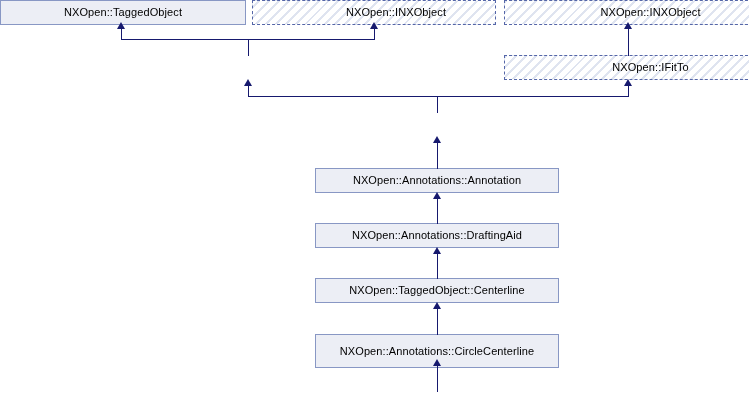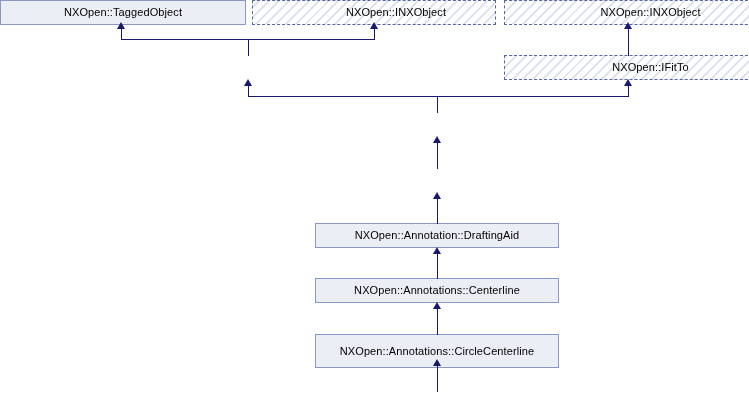--- a/index.html
+++ b/index.html
@@ -98,27 +98,30 @@
   <div class="node iface" style="left:504px; top:0px; width:249px; height:25px;">
     <span class="label">NXOpen::INXObject</span>
   </div>
 
 
   <div class="node iface" style="left:504px; top:55px; width:249px; height:25px;">
     <span class="label">NXOpen::IFitTo</span>
   </div>
 
 
+  <div class="node solid" style="left:315px; top:168px; width:244px; height:25px;">
+    <span class="label">NXOpen::Annotations::Annotation</span>
+  </div>
 
   <div class="node solid" style="left:315px; top:223px; width:244px; height:25px;">
-    <span class="label">NXOpen::Annotation::DraftingAid</span>
+    <span class="label">NXOpen::Annotations::DraftingAid</span>
   </div>
 
   <div class="node solid" style="left:315px; top:278px; width:244px; height:25px;">
-    <span class="label">NXOpen::Annotations::Centerline</span>
+    <span class="label">NXOpen::TaggedObject::Centerline</span>
   </div>
 
   <div class="node solid" style="left:315px; top:334px; width:244px; height:34px;">
     <span class="label">NXOpen::Annotations::CircleCenterline</span>
   </div>
 
 
   <div class="edge-v" style="left:248px; top:39px; width:1px; height:17px;"></div>
   <div class="edge-h" style="left:121px; top:39px; width:254px; height:1px;"></div>
   <div class="edge-v" style="left:121px; top:29px; width:1px; height:11px;"></div>

